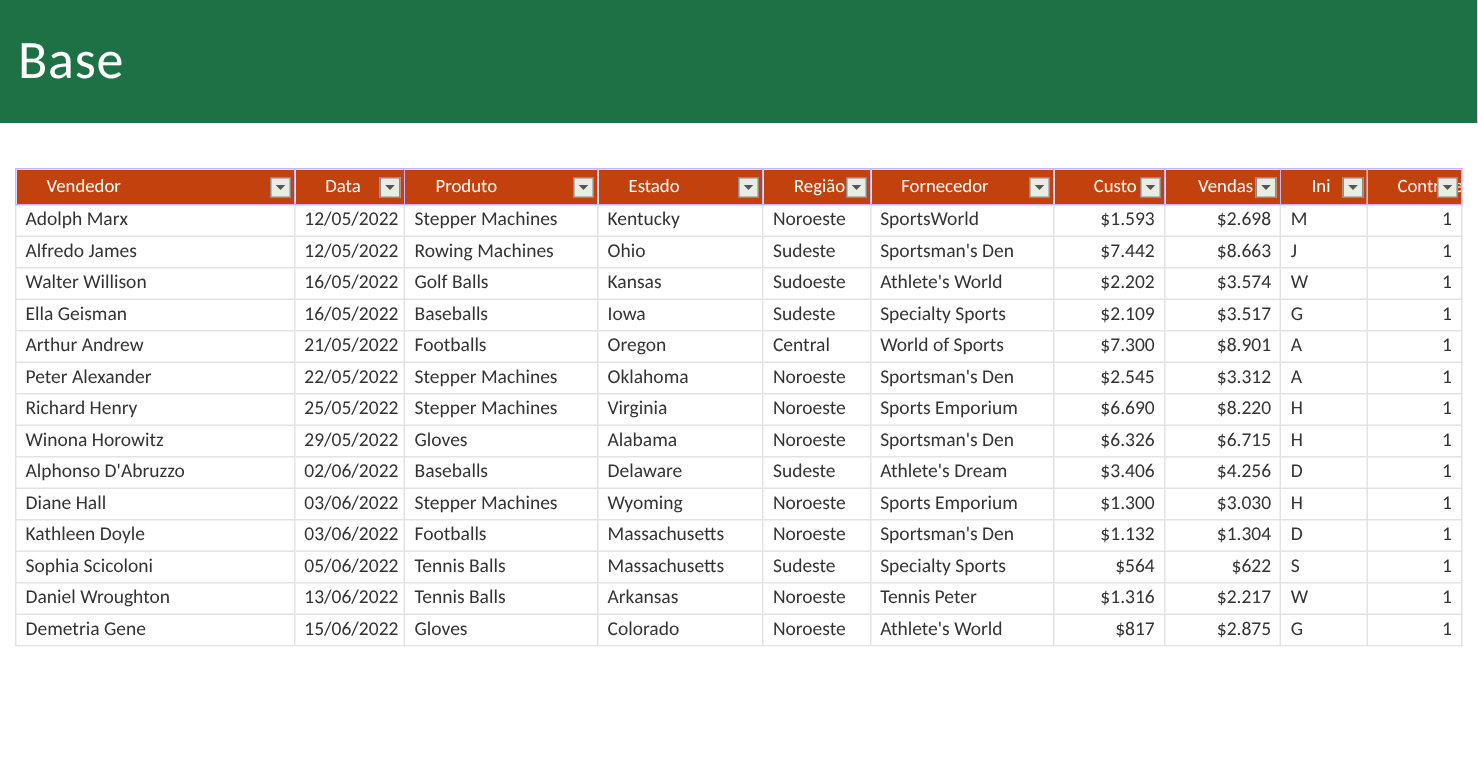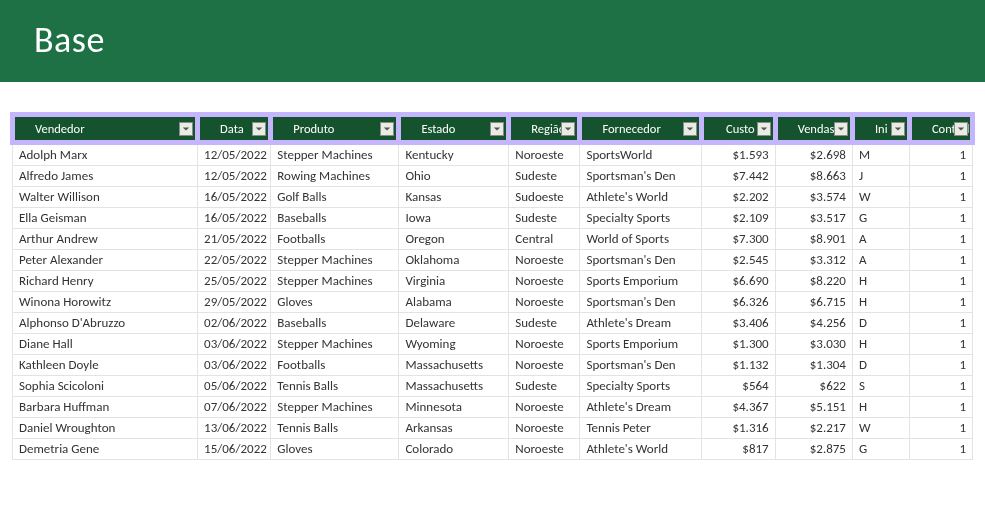--- a/index.html
+++ b/index.html
@@ -1,37 +1,37 @@
 <!DOCTYPE html>
 <html><head>
 <meta charset="utf-8">
 <style>
   * { box-sizing: border-box; margin: 0; padding: 0; }
   html, body { font-family: Calibri, Arial, sans-serif; font-size: 13px; color: #333; background: #fff; }
   .page { width: 985px; }
   .banner {
     background: #1e7145;
     color: #fff;
-    padding: 18px 26px 20px 34px;
+    padding: 18px 26px 20px 12px;
     height: 82px;
     display: flex;
     align-items: center;
   }
   .banner h1 { font-weight: 300; font-size: 36px; letter-spacing: 0.5px; }
   .spacer { height: 30px; }
   .table-wrap { padding: 0 10px 0 10px; }
   table { border-collapse: collapse; width: 100%; table-layout: fixed; }
   th {
-    background: #14532d;
+    background: #c2410c;
     color: #fff;
     font-weight: 400;
     font-size: 12.5px;
     text-align: left;
     padding: 4px 4px 4px 20px;
-    border: 5px solid #c4b5fd;
+    border: 1px solid #c4b5fd;
     position: relative;
     white-space: nowrap;
     overflow: hidden;
   }
   th.num { text-align: right; padding-right: 18px; }
   .fbtn {
     position: absolute;
     right: 2px; top: 50%; transform: translateY(-50%);
     width: 14px; height: 14px;
     background: #e9ece3;
@@ -278,32 +278,20 @@
             <td>Tennis Balls</td>
             <td>Massachusetts</td>
             <td>Sudeste</td>
             <td>Specialty Sports</td>
             <td class="num">$564</td>
             <td class="num">$622</td>
             <td>S</td>
             <td class="num">1</td>
           </tr>
           <tr>
-            <td>Barbara Huffman</td>
-            <td class="date">07/06/2022</td>
-            <td>Stepper Machines</td>
-            <td>Minnesota</td>
-            <td>Noroeste</td>
-            <td>Athlete's Dream</td>
-            <td class="num">$4.367</td>
-            <td class="num">$5.151</td>
-            <td>H</td>
-            <td class="num">1</td>
-          </tr>
-          <tr>
             <td>Daniel Wroughton</td>
             <td class="date">13/06/2022</td>
             <td>Tennis Balls</td>
             <td>Arkansas</td>
             <td>Noroeste</td>
             <td>Tennis Peter</td>
             <td class="num">$1.316</td>
             <td class="num">$2.217</td>
             <td>W</td>
             <td class="num">1</td>

